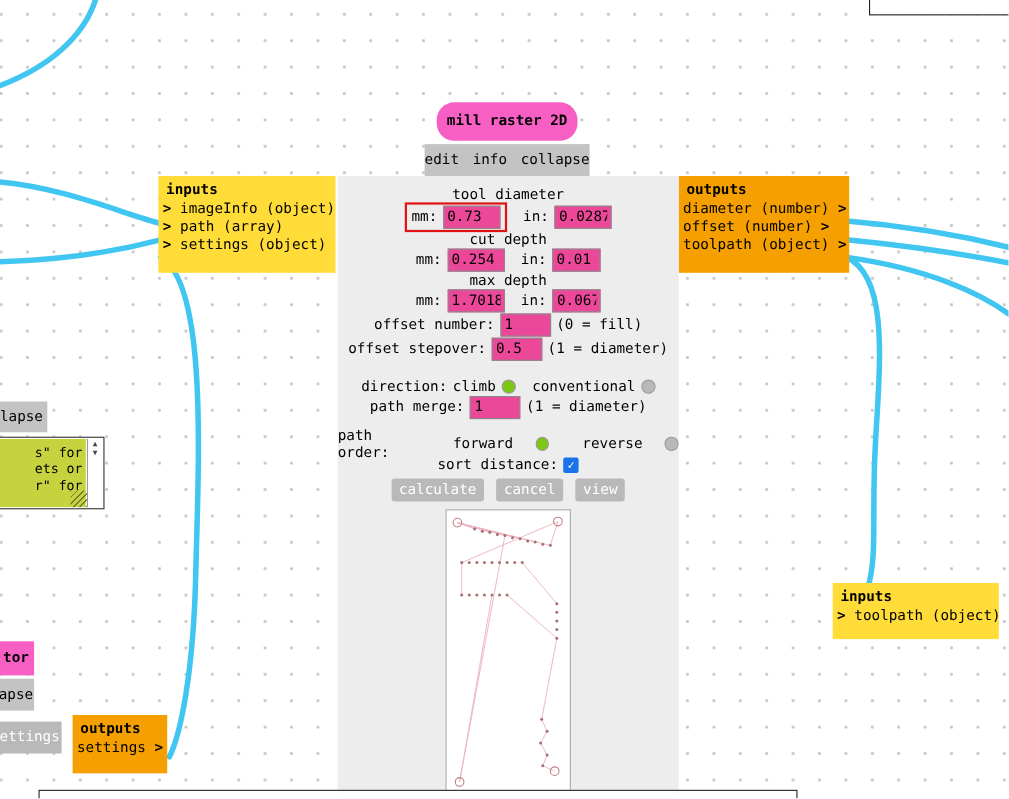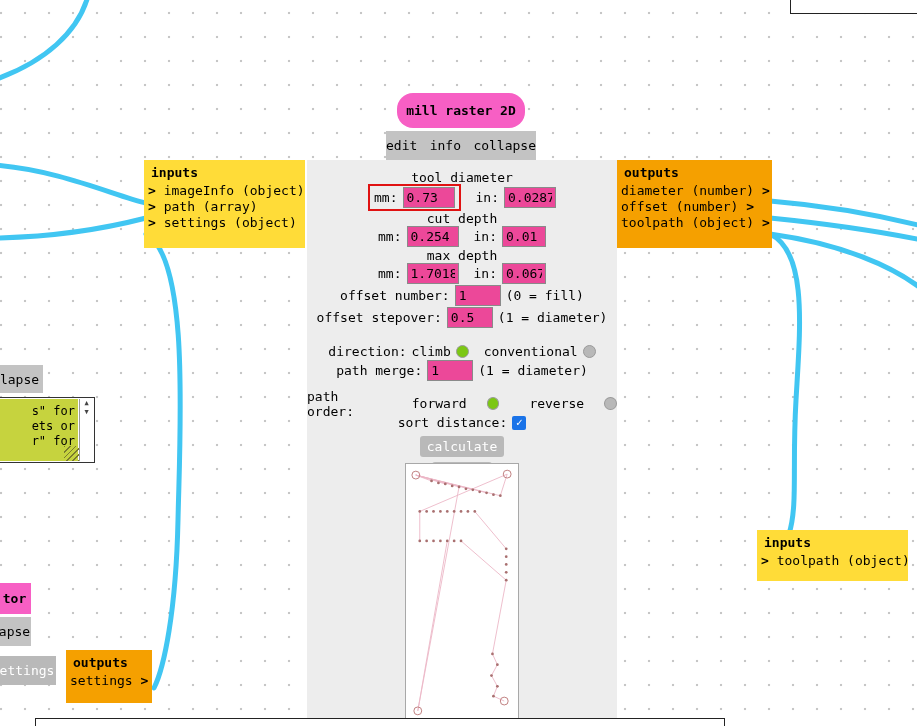--- a/index.html
+++ b/index.html
@@ -16,21 +16,21 @@
     display:flex; align-items:center; justify-content:center; font-weight:bold;border-radius:16px; }
   .menu-box { left:386px; top:131px; width:150px; height:29px; background:#c3c3c3;
     display:flex; align-items:center; justify-content:space-between; gap:9px; }
   .menu-box span { cursor:pointer; }
   
   .panel { left:307px; top:160px; width:310px; height:566px; background:#ededed;
     display:flex; flex-direction:column; align-items:center; padding-top:8px; overflow:hidden; z-index:2; }
   .sect { height:17px; line-height:17px; margin-top:1px; }
   .row { display:flex; align-items:center; gap:5px; height:19px; }
   .row.tall { height:23px; }
-  .mt3 { margin-top:3px; } .mt15 { margin-top:15px; } .mt14 { margin-top:14px;gap:20px; } .mt5 { margin-top:4px;flex-direction:column; }
+  .mt3 { margin-top:3px; } .mt15 { margin-top:15px; } .mt14 { margin-top:14px;gap:20px; } .mt5 { margin-top:4px; }
   .hl { display:inline-flex; align-items:center; gap:5px; border:2px solid #e01212; padding:1px 4px; background:transparent; }
   .field { height:21px; border:1px solid #8a8a8a; background:#ec4899; font:13px "DejaVu Sans Mono",monospace; padding:0 3px; }
   .w52 { width:52px; } .w46 { width:46px; } .w44 { width:44px; }
   .insp { margin-left:10px; }
   .dot { width:13px; height:13px; border-radius:50%; display:inline-block; border:1px solid #9a9a9a; cursor:pointer; }
   .checkbox { width:14px; height:14px; background:#1a73e8; color:#fff; font-size:11px; line-height:14px;
     text-align:center; border-radius:2px; display:inline-block; cursor:pointer; }
   .btn { background:#b9b9b9; color:#fff; border:none; border-radius:3px; padding:3px 7px;
     font:13px "DejaVu Sans Mono",monospace; margin:0 3px; cursor:pointer; }
   .preview { background:#fff; border:1px solid #a8a8a8; margin-top:8px; }

